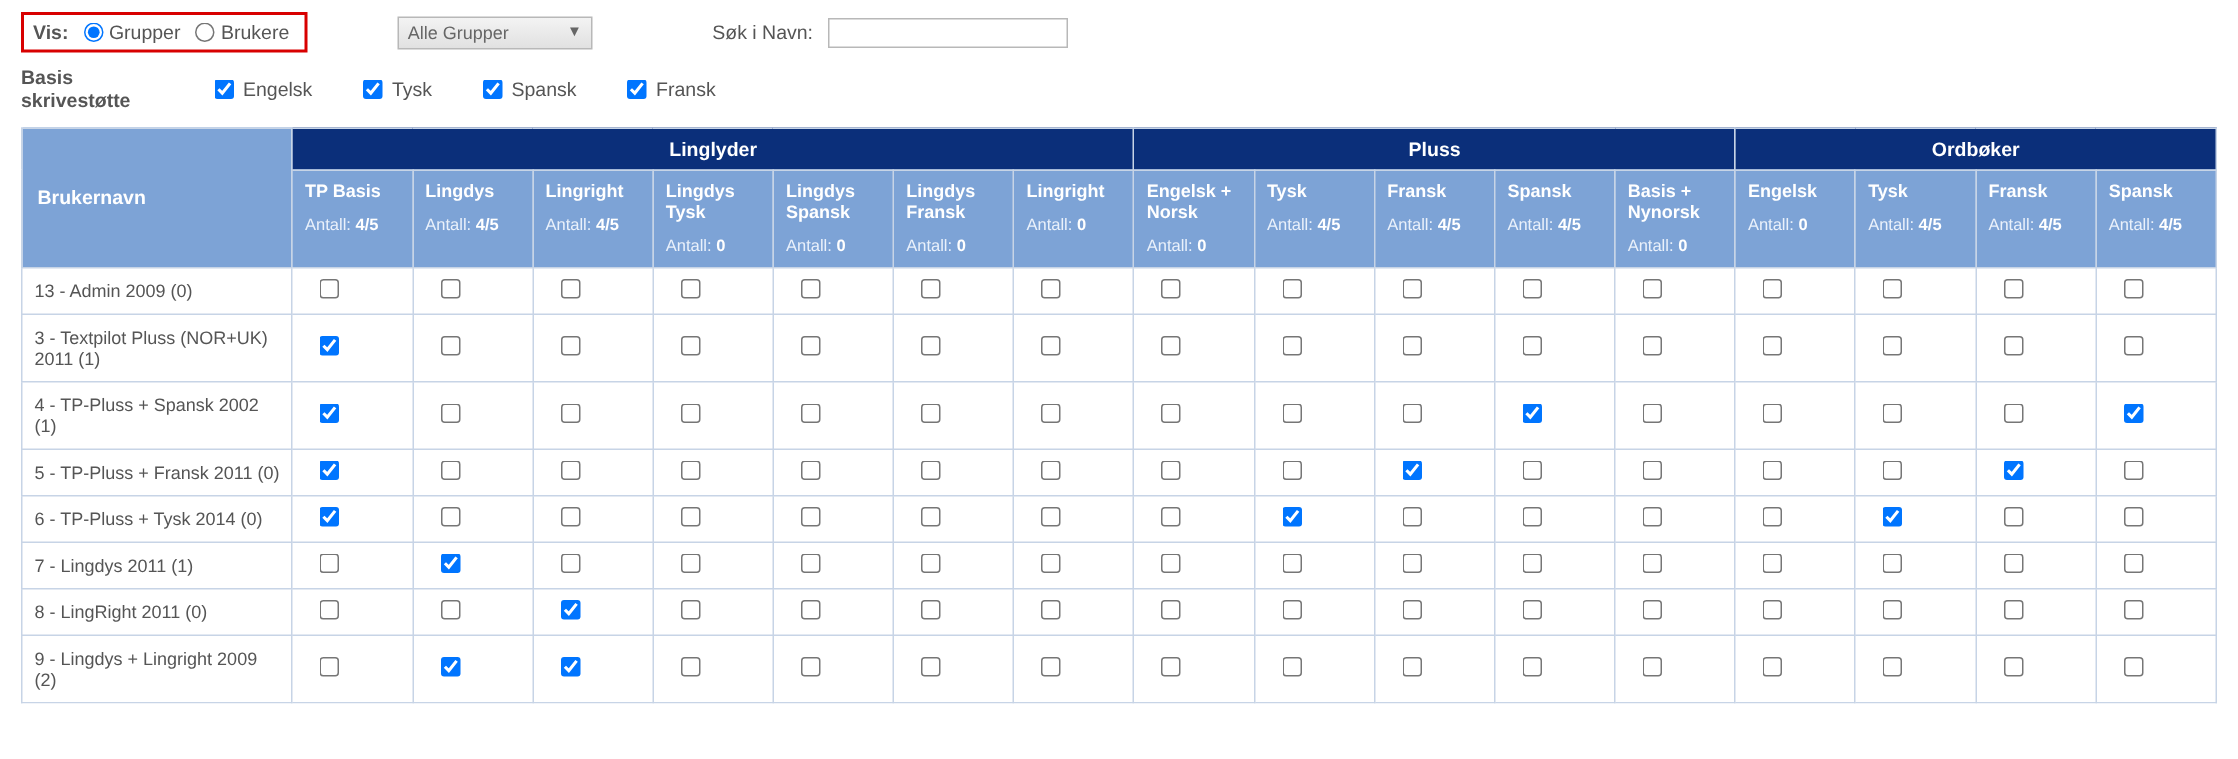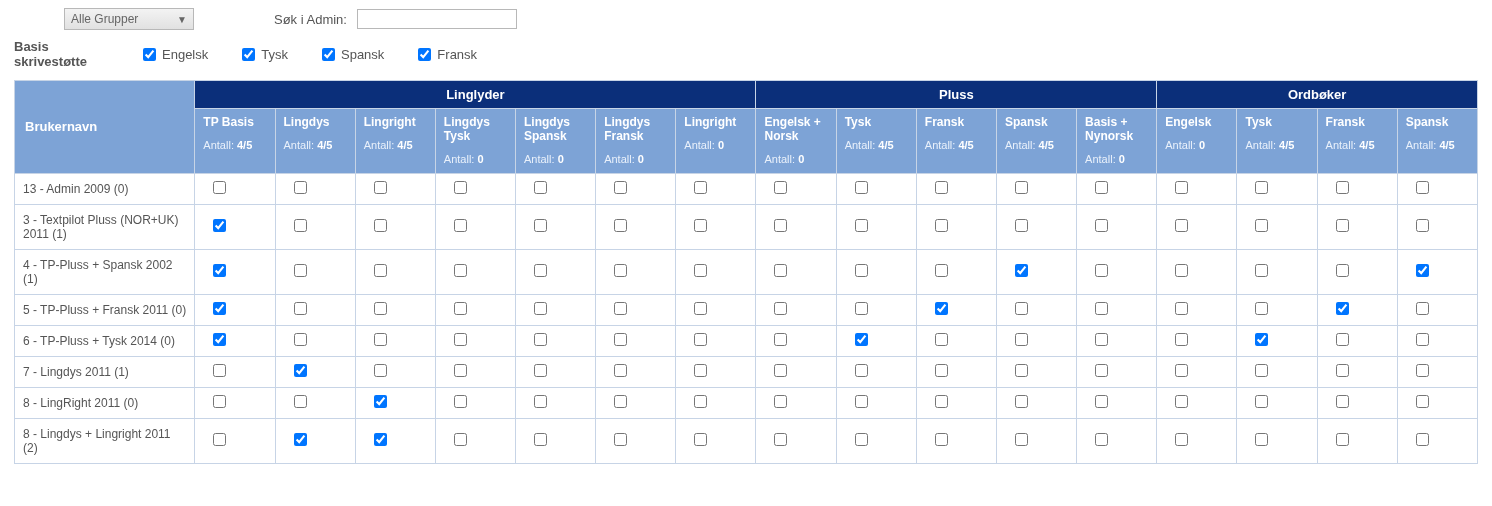--- a/index.html
+++ b/index.html
@@ -117,27 +117,38 @@
       margin-left: 10px;
     }
 
     col.c-name { width: 180px; }
     col.c-prog { width: 80px; }
   </style>
 </head>
 <body>
 
 <div class="filter-row">
+  <div class="vis-box">
+    <span class="vis-label">Vis:</span>
+    <label class="radio-wrap">
+      <input type="radio" name="vis" checked="" style="">
+      <span>Grupper</span>
+    </label>
+    <label class="radio-wrap">
+      <input type="radio" name="vis" style="">
+      <span>Brukere</span>
+    </label>
+  </div>
 
   <div class="select-mock">
     <span>Alle Grupper</span>
     <span class="caret">▼</span>
   </div>
 
-  <span class="search-label">Søk i Admin:</span>
+  <span class="search-label">Søk i Navn:</span>
   <input type="text" class="search-input" value="" style="">
 </div>
 
 <div class="basis-row">
   <span class="basis-label">Basis skrivestøtte</span>
   <label class="cb-wrap">
     <input type="checkbox" checked="" style="">
     <span>Engelsk</span>
   </label>
   <label class="cb-wrap">
@@ -329,21 +340,21 @@
           <td class="chk-cell"><input type="checkbox" style=""></td>
           <td class="chk-cell"><input type="checkbox" style=""></td>
           <td class="chk-cell"><input type="checkbox" style=""></td>
           <td class="chk-cell"><input type="checkbox" style=""></td>
           <td class="chk-cell"><input type="checkbox" style=""></td>
           <td class="chk-cell"><input type="checkbox" style=""></td>
           <td class="chk-cell"><input type="checkbox" style=""></td>
           <td class="chk-cell"><input type="checkbox" style=""></td>
         </tr>
         <tr>
-          <td class="username-cell">8 - Lingdys + Lingright 2011 (2)</td>
+          <td class="username-cell">9 - Lingdys + Lingright 2009 (2)</td>
           <td class="chk-cell"><input type="checkbox" style=""></td>
           <td class="chk-cell"><input type="checkbox" checked="" style=""></td>
           <td class="chk-cell"><input type="checkbox" checked="" style=""></td>
           <td class="chk-cell"><input type="checkbox" style=""></td>
           <td class="chk-cell"><input type="checkbox" style=""></td>
           <td class="chk-cell"><input type="checkbox" style=""></td>
           <td class="chk-cell"><input type="checkbox" style=""></td>
           <td class="chk-cell"><input type="checkbox" style=""></td>
           <td class="chk-cell"><input type="checkbox" style=""></td>
           <td class="chk-cell"><input type="checkbox" style=""></td>

